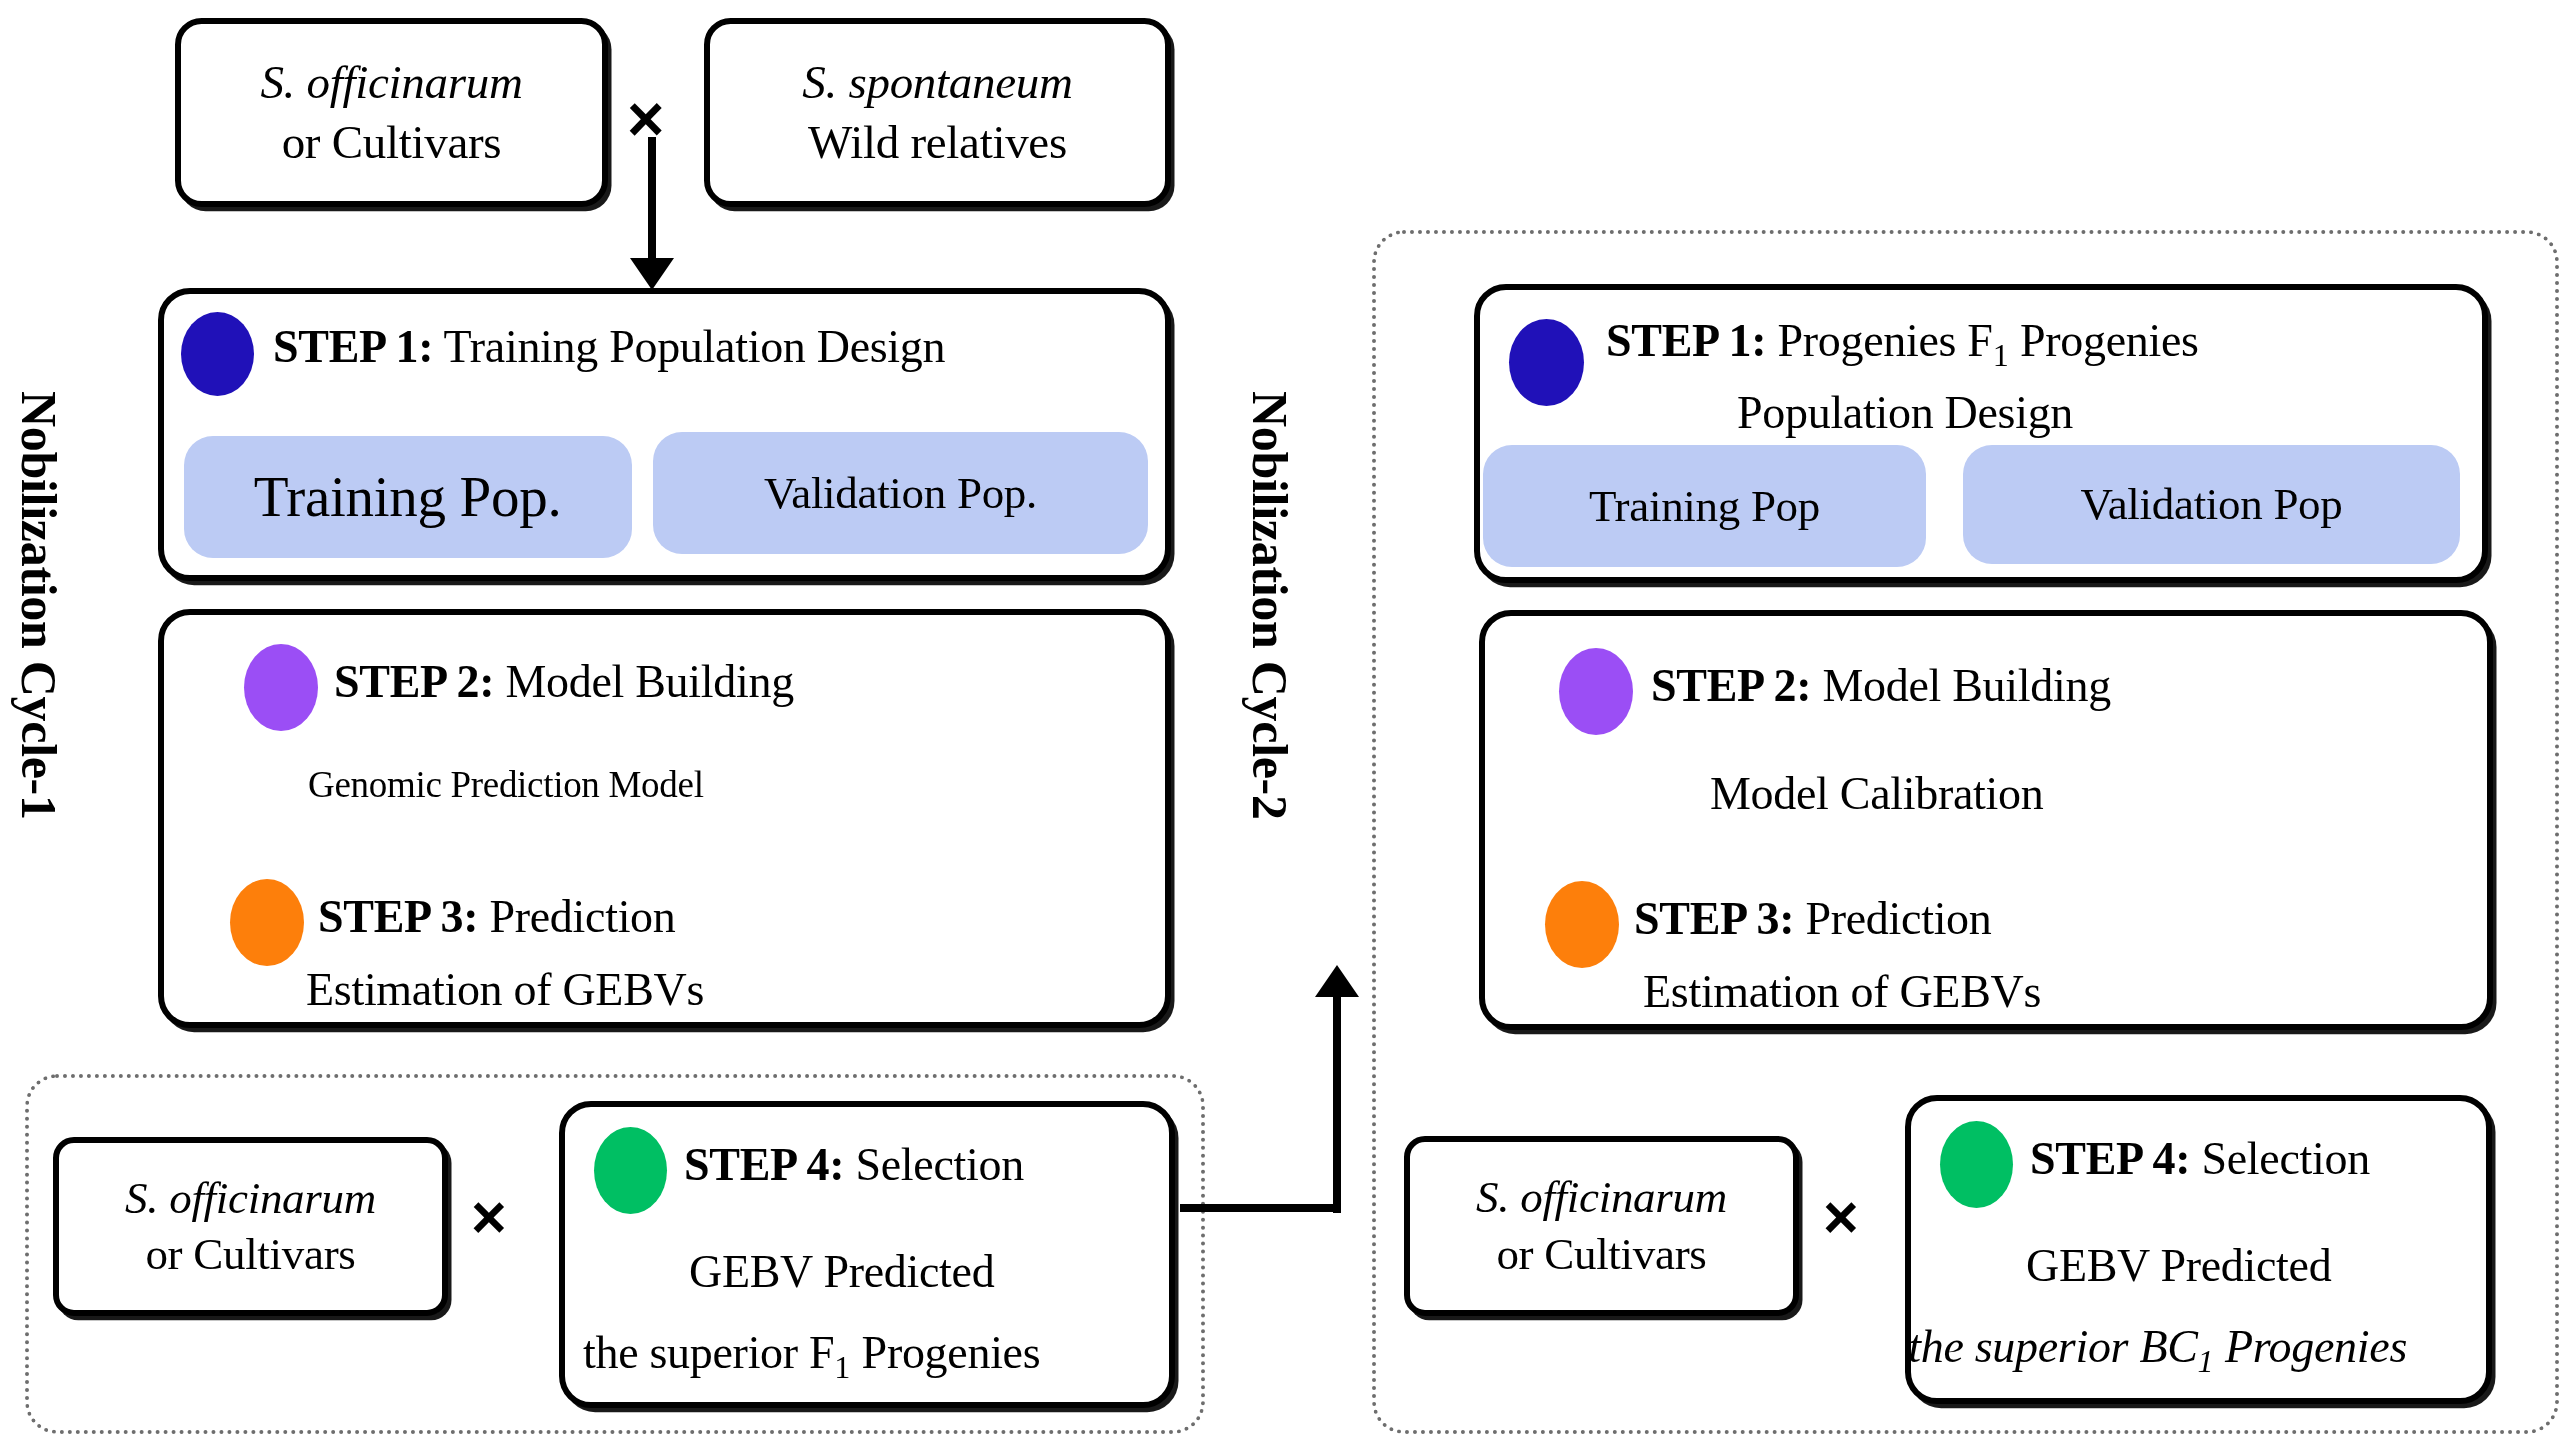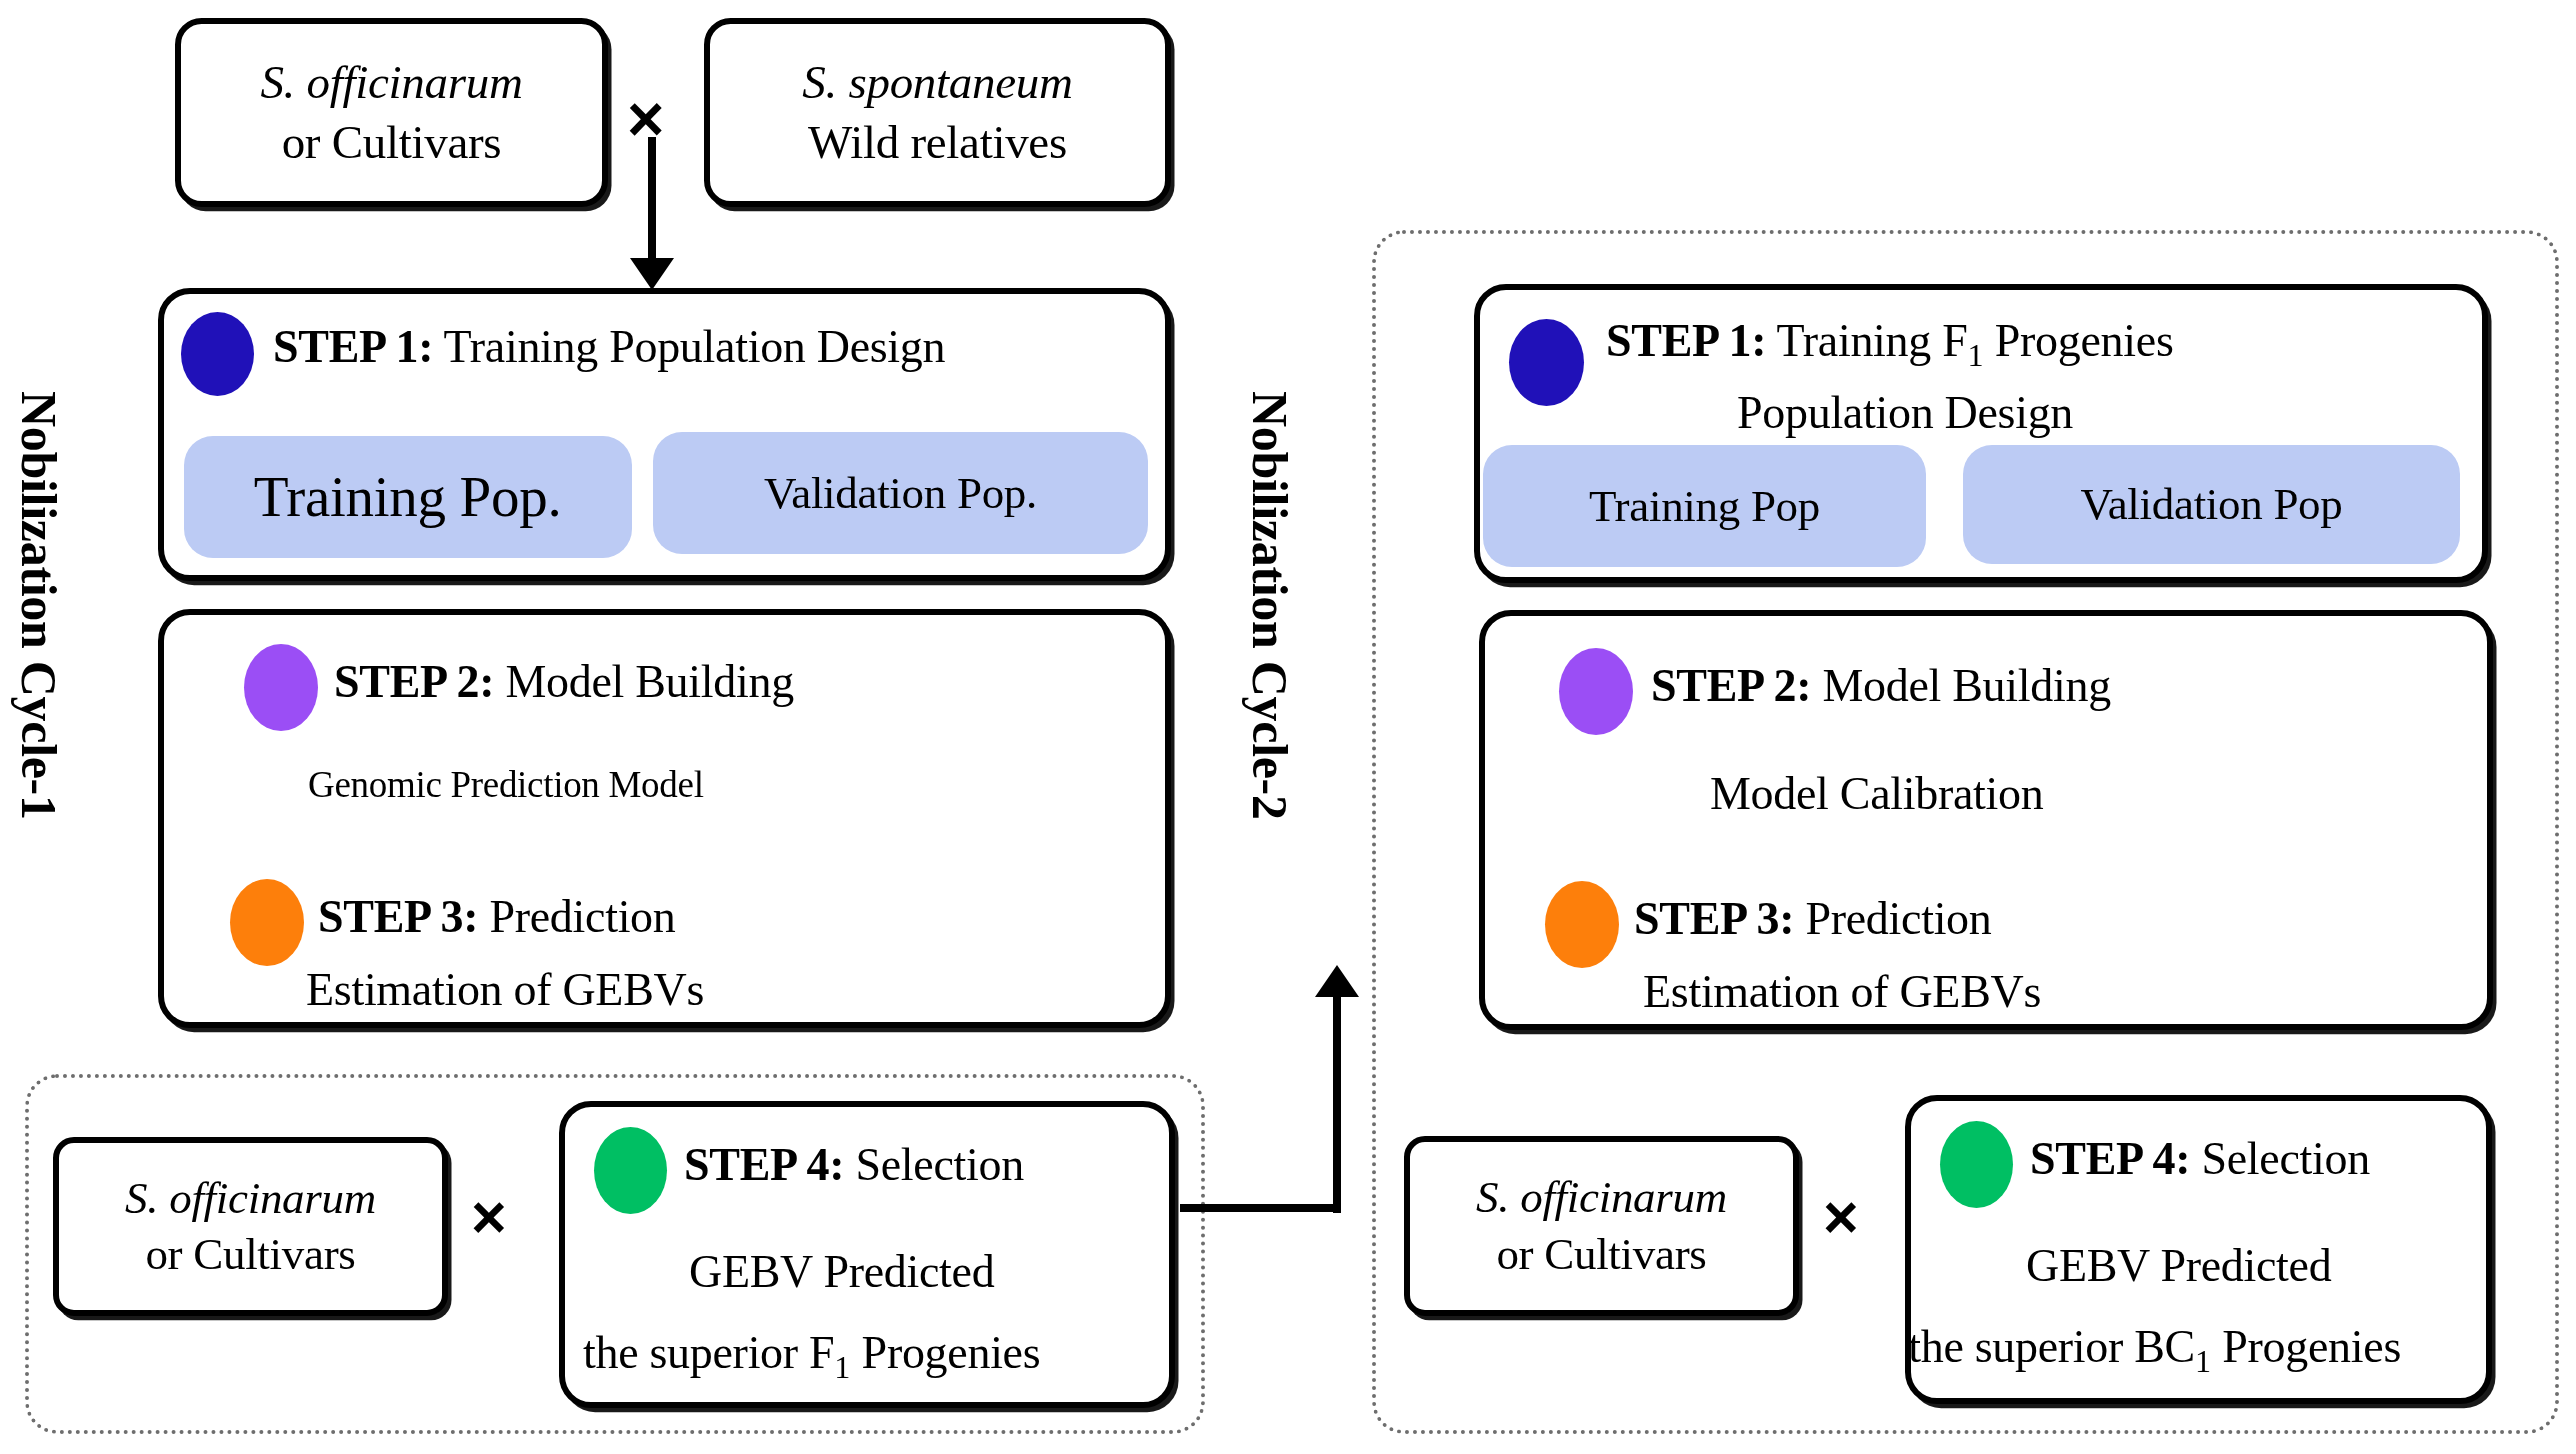--- a/index.html
+++ b/index.html
@@ -176,21 +176,21 @@
 
   <div class="vlabel" style="left:1299px; top:391px; font-size:50px; transform:rotate(90deg);">Nobilization Cycle-2</div>
 
   <div class="dottedgroup" style="left:1372px; top:230px; width:1187px; height:1204px;"></div>
 
   <div class="box" style="left:1474px; top:284px; width:1014px; height:299px;
               align-items:flex-start; justify-content:flex-start;">
     <div class="dot" style="left:29px; top:29px; width:75px; height:87px; background:#2011b8;"></div>
     <div class="txt" style="left:126px; top:26.5px; font-size:46px;">
       <span class="bold">STEP 1:</span>
-      <span>Training  F</span><span class="sub">1</span><span> Progenies</span>
+      <span>Progenies  F</span><span class="sub">1</span><span> Progenies</span>
     </div>
     <div class="txt" style="left:257px; top:99px; font-size:46px;">Population Design</div>
     <div class="pill" style="left:3px; top:155px; width:443px; height:122px;">
       <span class="txt" style="position:static; font-size:45px;">Training Pop</span>
     </div>
     <div class="pill" style="left:483px; top:155px; width:497px; height:119px;">
       <span class="txt" style="position:static; font-size:45px;">Validation Pop</span>
     </div>
   </div>
 
@@ -218,19 +218,19 @@
   <div class="cross" style="left:1823px; top:1187px; font-size:61px;">×</div>
 
   <div class="box" style="left:1905px; top:1095px; width:587px; height:309px;
               align-items:flex-start; justify-content:flex-start;">
     <div class="dot" style="left:29px; top:19.6px; width:73px; height:87px; background:#00bf63;"></div>
     <div class="txt" style="left:119px; top:34px; font-size:46px;">
       <span class="bold">STEP 4:</span>
       <span>Selection</span>
     </div>
     <div class="txt" style="left:115px; top:141px; font-size:46px;">GEBV Predicted</div>
-    <div class="txt" style="left:-2.8px; top:222px; font-size:46px;">
+    <div class="txt" style="left:-2.8px; top:222px; font-size:46px;font-style:italic;">
       <span>the superior BC</span><span class="sub">1</span><span> Progenies</span>
     </div>
   </div>
 
 </div>
 
 
 </body></html>

